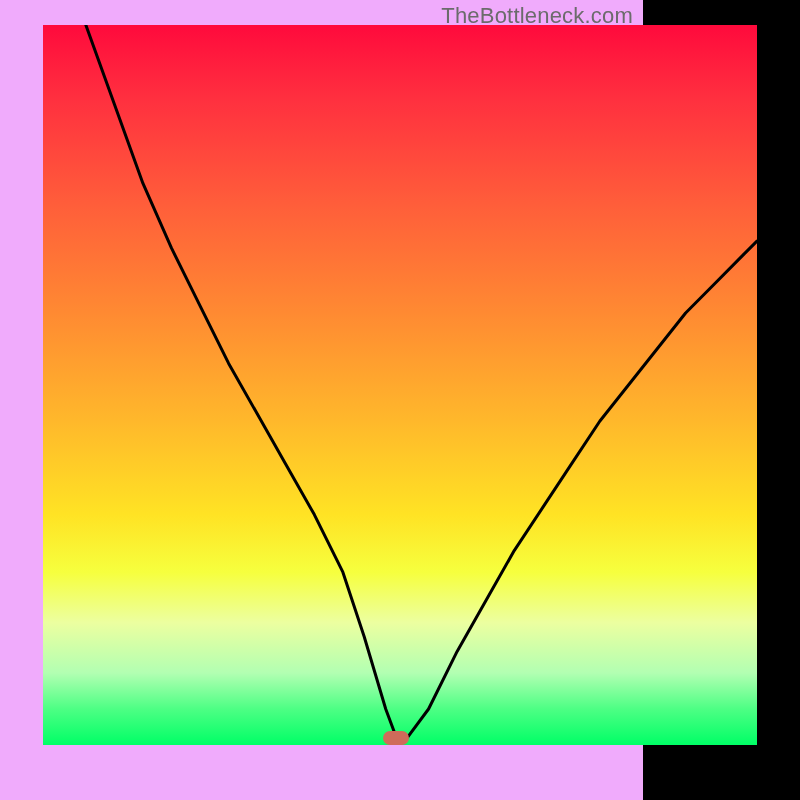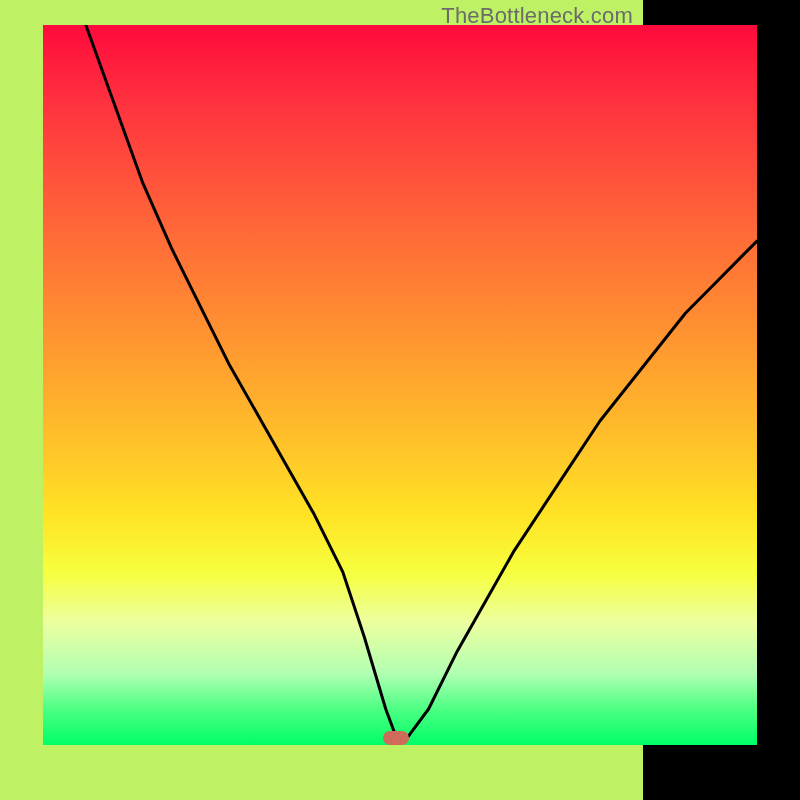--- a/index.html
+++ b/index.html
@@ -8,21 +8,21 @@
     width: 800px;
     height: 800px;
     background: #000;
     overflow: hidden;
     font-family: Arial, Helvetica, sans-serif;
   }
   .frame {
     position: relative;
     width: 643px;
     height: 800px;
-    background: #bef264;
+    background: #f0abfc;
   }
   .plot-area {
     position: absolute;
     left: 43px;
     top: 25px;
     width: 714px;
     height: 720px;
     
     background: linear-gradient(to bottom,
       #ff0a3c 0%,

